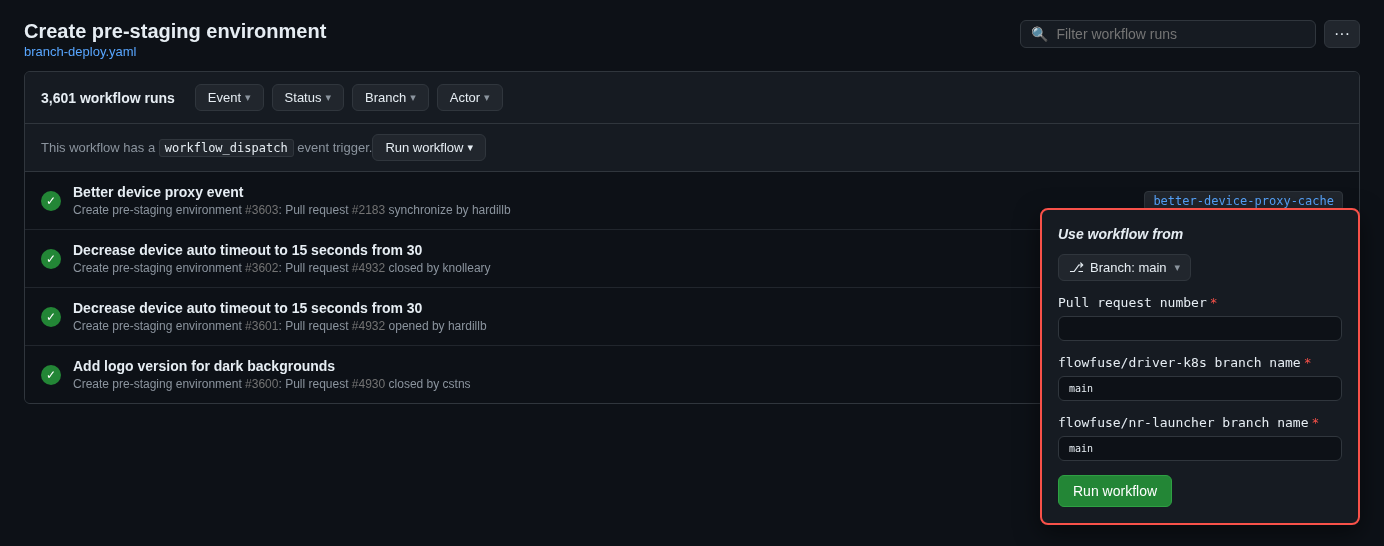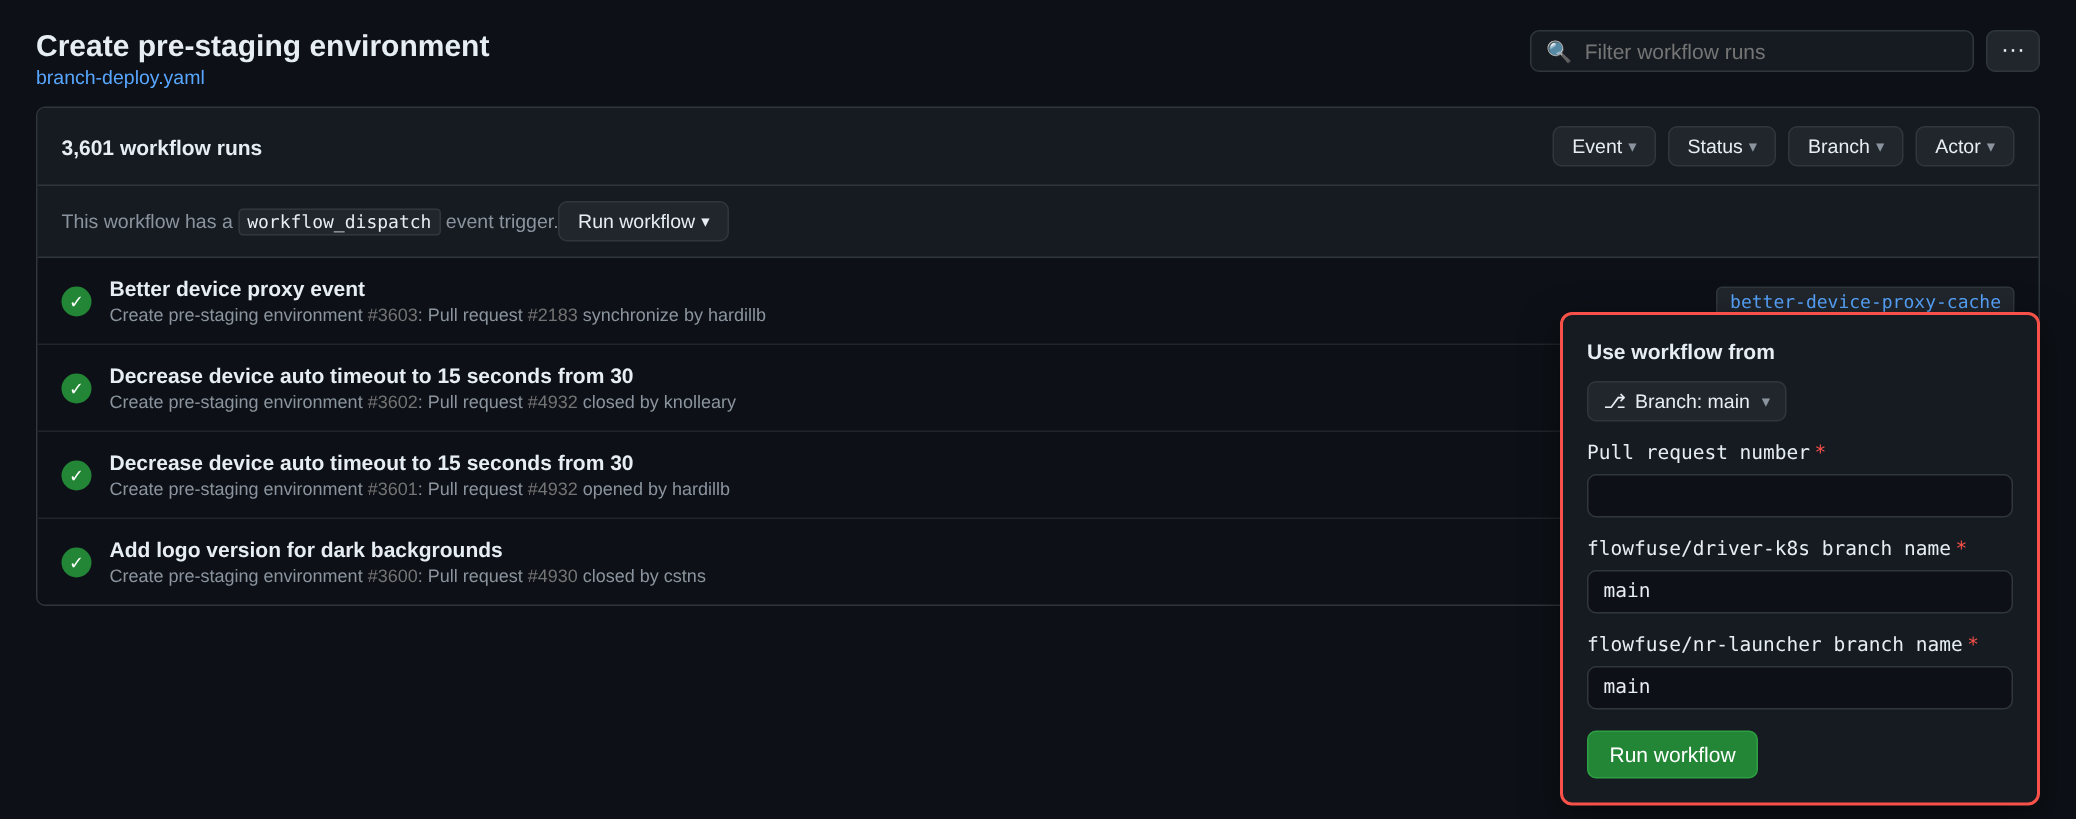--- a/index.html
+++ b/index.html
@@ -73,21 +73,20 @@
       margin: 0 24px;
       border: 1px solid #30363d;
       border-radius: 6px;
       background: #161b22;
       overflow: hidden;
     }
 
     
     .toolbar {
       display: flex;
-      justify-content: space-between;
       align-items: center;
       padding: 12px 16px;
       border-bottom: 1px solid #30363d;
       background: #161b22;
     }
     .run-count {
       font-weight: 600;
       font-size: 14px;
       color: #e6edf3;
     }
@@ -214,20 +213,21 @@
       border-radius: 8px;
       padding: 16px;
       z-index: 100;
       box-shadow: 0 8px 24px rgba(0,0,0,0.5);
     }
     .dropdown-title {
       font-size: 14px;
       font-weight: 600;
       color: #e6edf3;
       margin-bottom: 12px;
+      font-style: italic;
     }
     .branch-select-btn {
       display: flex;
       align-items: center;
       gap: 6px;
       background: #21262d;
       border: 1px solid #30363d;
       border-radius: 6px;
       padding: 5px 10px;
       color: #e6edf3;
@@ -253,21 +253,21 @@
     .required-star {
       color: #f85149;
     }
     .field-input {
       width: 100%;
       background: #0d1117;
       border: 1px solid #30363d;
       border-radius: 6px;
       padding: 6px 10px;
       color: #e6edf3;
-      font-size: 13px;
+      font-size: 10px;
       font-family: "SFMono-Regular", Consolas, monospace;
       outline: none;
       margin-bottom: 14px;
     }
     .run-workflow-submit {
       background: #238636;
       border: 1px solid #2ea043;
       border-radius: 6px;
       color: #ffffff;
       padding: 7px 14px;

